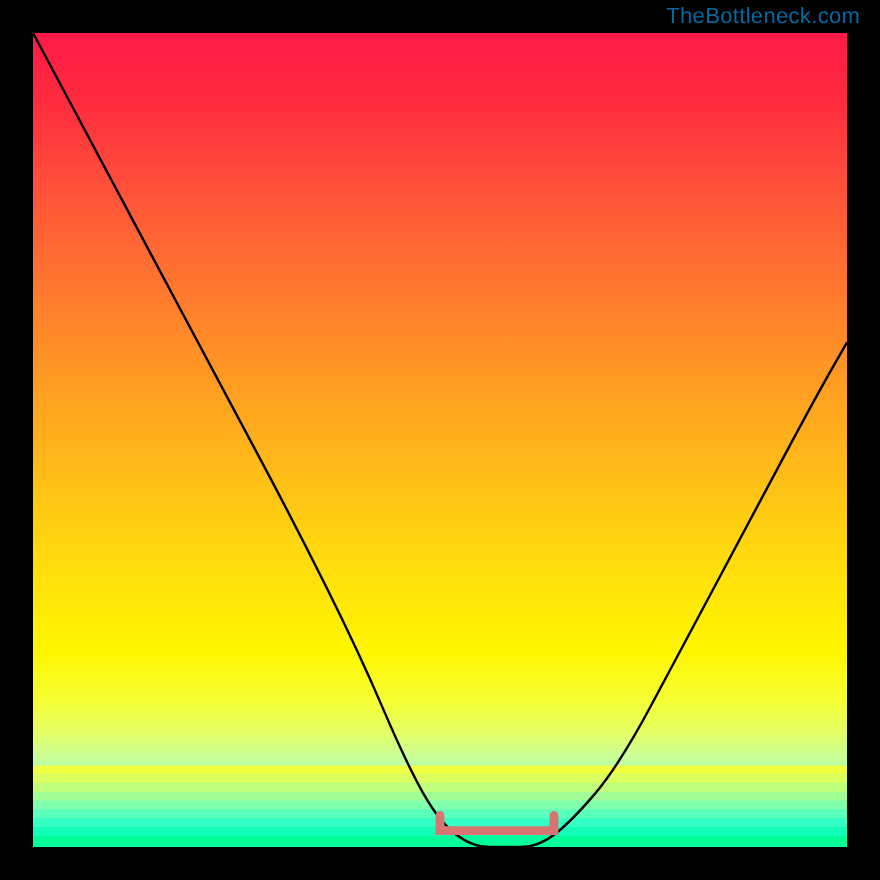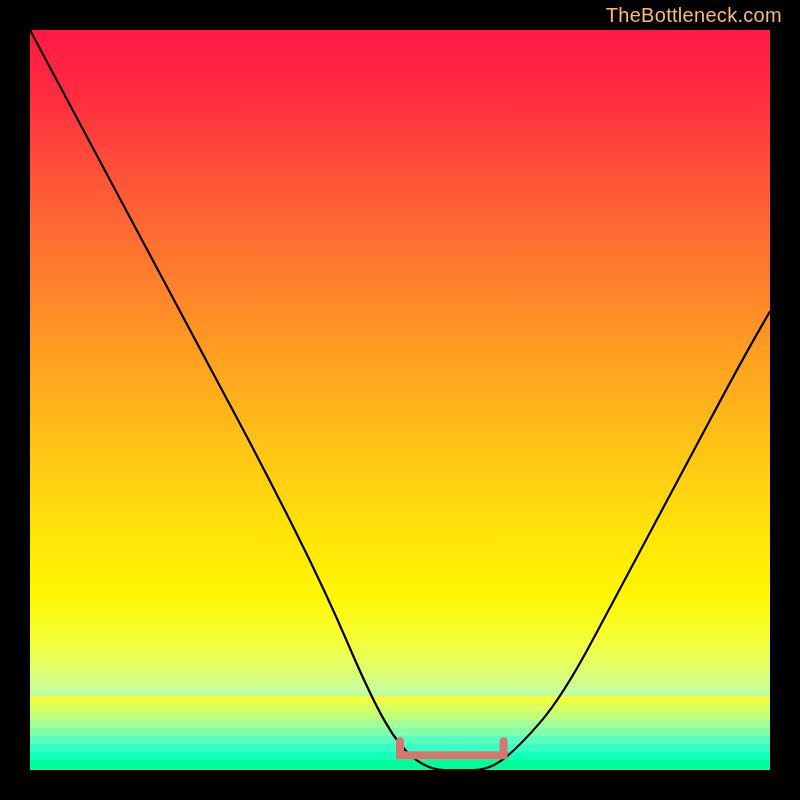--- a/index.html
+++ b/index.html
@@ -14,21 +14,21 @@
   .frame {
     position: relative;
     width: 800px;
     height: 800px;
     background: #000;
   }
   .watermark {
     position: absolute;
     top: 4px;
     right: 18px;
-    color: #fdba74;
+    color: #0369a1;
     font-size: 20px;
     font-weight: 500;
     letter-spacing: 0.3px;
     z-index: 10;
   }
   .plot-area {
     position: absolute;
     left: 30px;
     top: 30px;
     width: 740px;

